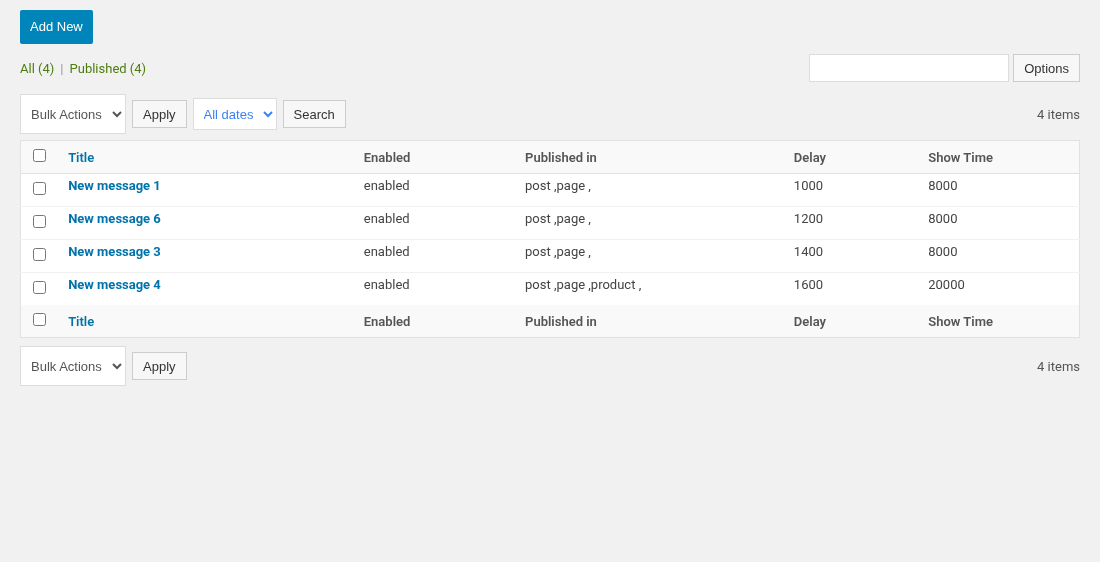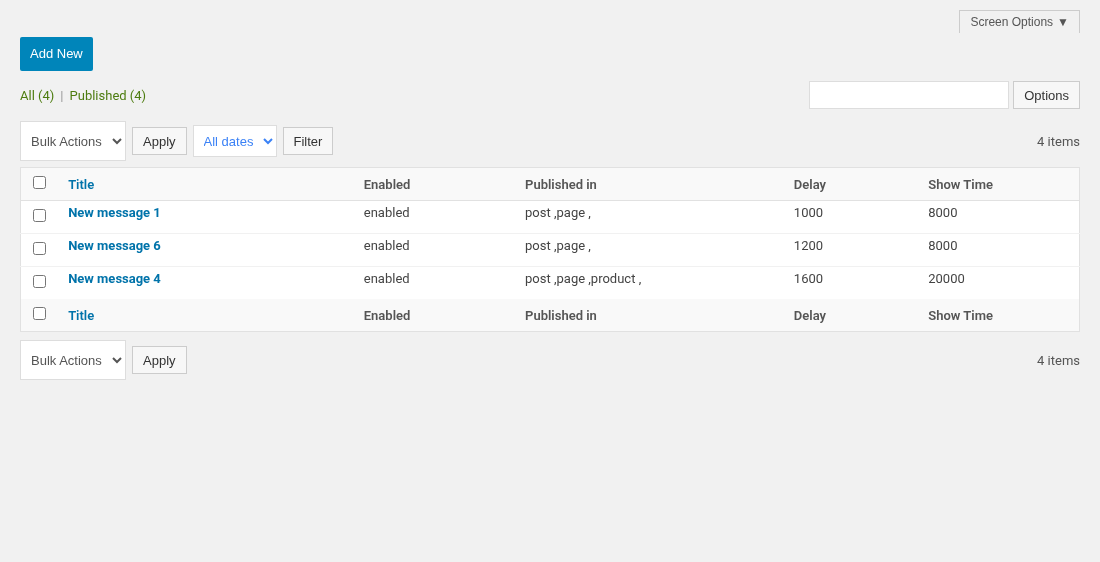--- a/index.html
+++ b/index.html
@@ -210,26 +210,20 @@
       justify-content: space-between;
       align-items: center;
       margin-bottom: 4px;
     }
   </style>
 </head>
 <body>
 
 <div class="wrap">
 
-  <div class="top-bar">
-    <button class="screen-options-btn">
-      <span>Screen Options</span>
-      <span>▼</span>
-    </button>
-  </div>
 
   <div class="page-header">
     <button class="add-new-btn">Add New</button>
   </div>
 
   <div class="top-section">
     <div class="subsubsub">
       <a href="#">
         <span>All</span>
         <span>(4)</span>
@@ -248,21 +242,21 @@
 
   <div class="tablenav">
     <div class="tablenav-left">
       <select class="bulk-actions-select">
         <option>Bulk Actions</option>
       </select>
       <button class="apply-btn">Apply</button>
       <select class="dates-select">
         <option>All dates</option>
       </select>
-      <button class="filter-btn">Filter</button>
+      <button class="filter-btn">Search</button>
     </div>
     <div class="tablenav-right items-count">4 items</div>
   </div>
 
   <table class="wp-list-table">
     <thead>
       <tr>
         <th class="check-column">
           <input type="checkbox" style="">
         </th>
@@ -302,20 +296,32 @@
         <tr>
       <td class="check-column">
         <input type="checkbox" style="">
       </td>
       <td class="col-title">
         <a href="#" class="title-link">New message 6</a>
       </td>
       <td class="col-enabled">enabled</td>
       <td class="col-published">post ,page ,</td>
       <td class="col-delay">1200</td>
+      <td class="col-showtime">8000</td>
+    </tr>
+        <tr>
+      <td class="check-column">
+        <input type="checkbox" style="">
+      </td>
+      <td class="col-title">
+        <a href="#" class="title-link">New message 3</a>
+      </td>
+      <td class="col-enabled">enabled</td>
+      <td class="col-published">post ,page ,</td>
+      <td class="col-delay">1400</td>
       <td class="col-showtime">8000</td>
     </tr>
         <tr>
       <td class="check-column">
         <input type="checkbox" style="">
       </td>
       <td class="col-title">
         <a href="#" class="title-link">New message 4</a>
       </td>
       <td class="col-enabled">enabled</td>

